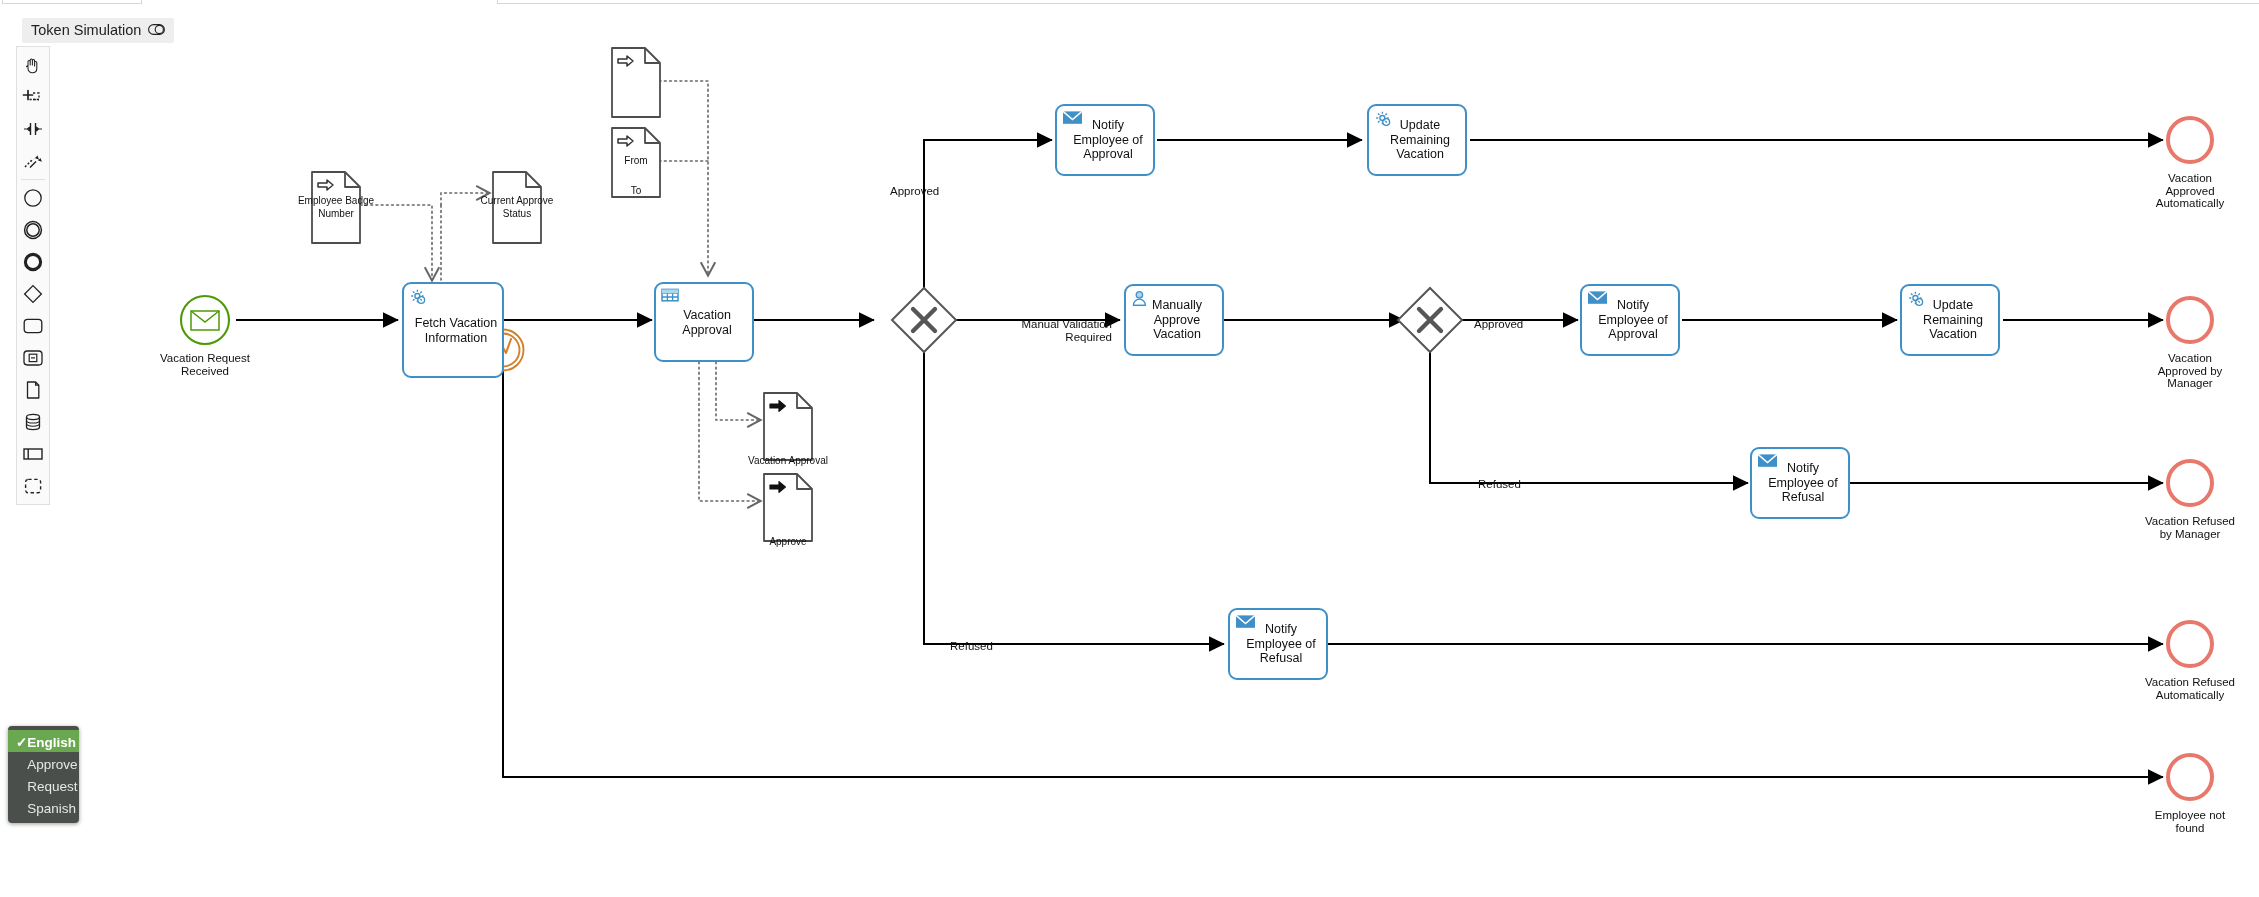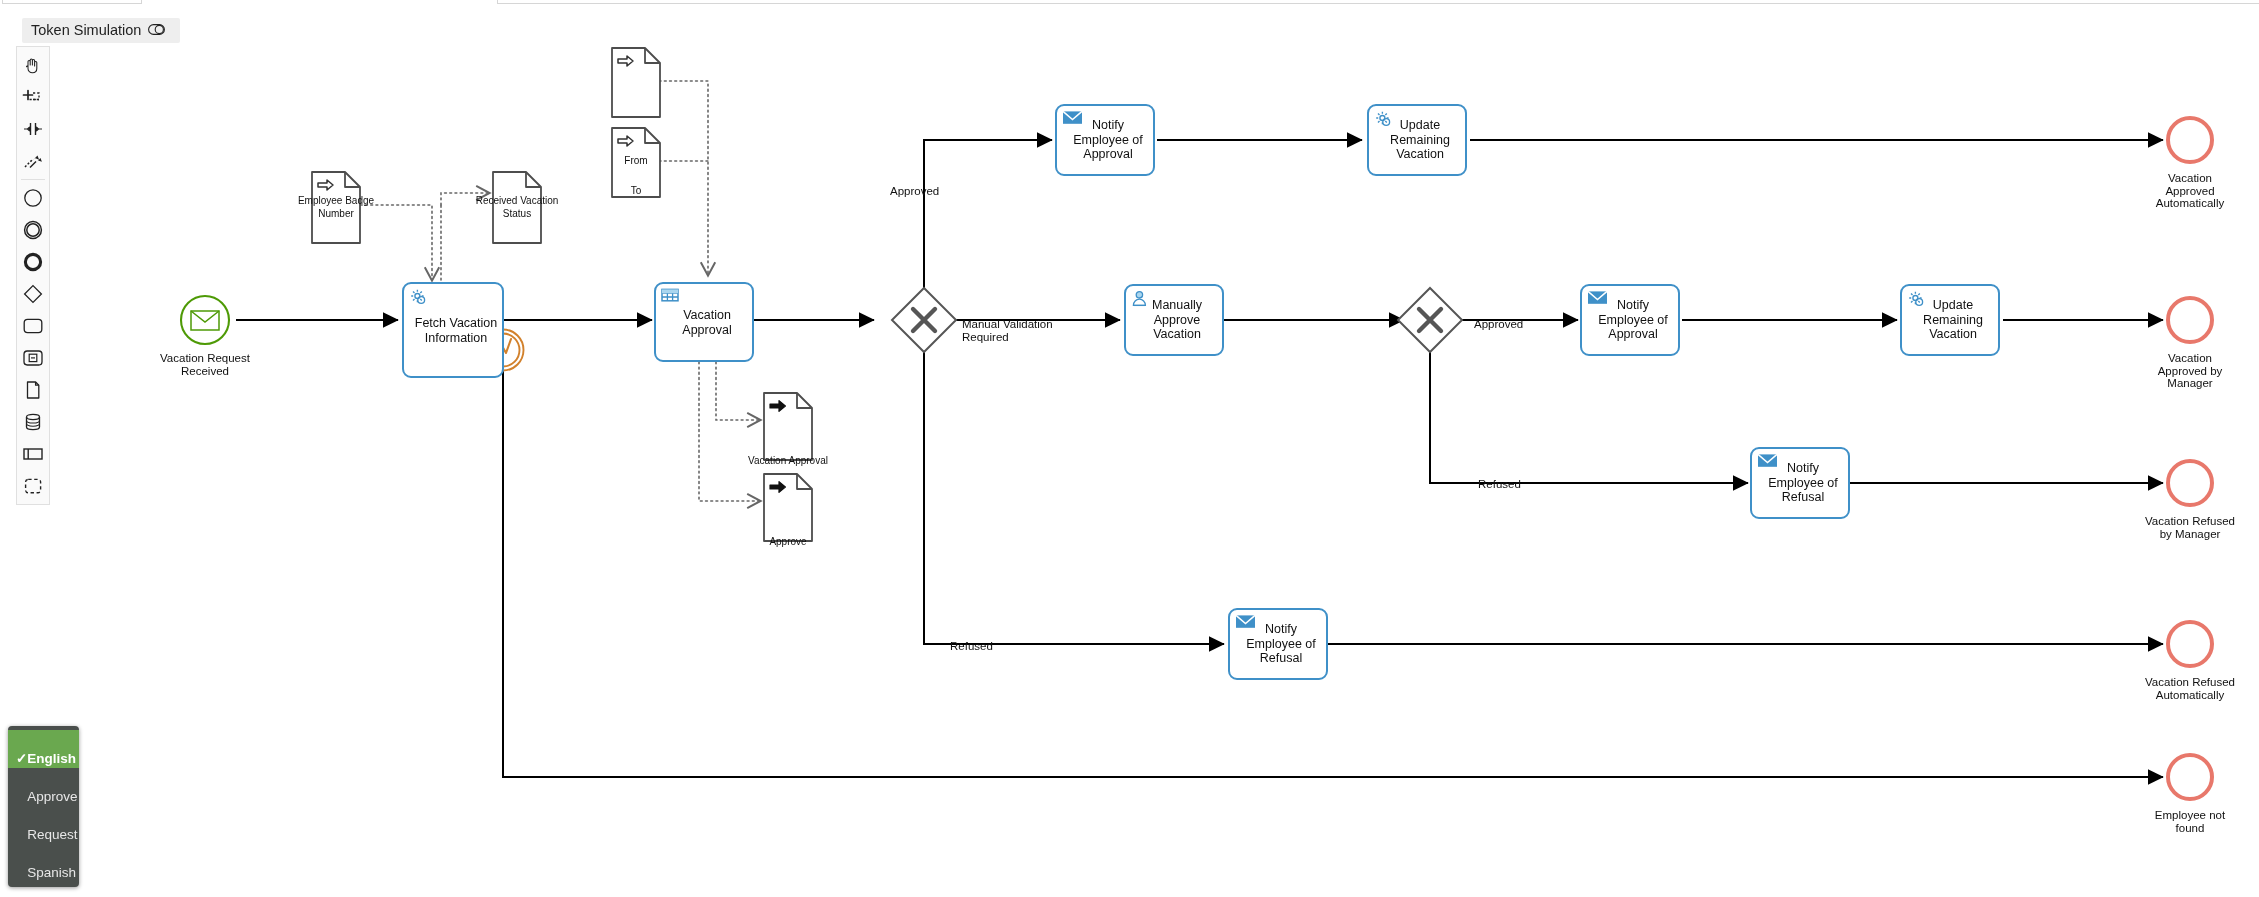--- a/index.html
+++ b/index.html
@@ -15,21 +15,21 @@
   .top-panel{
     position:absolute;top:-12px;border:1px solid #d6d6d6;background:#fff;height:14px;
   }
   #top-panel-left{left:2px;width:138px;}
   #top-panel-right{left:497px;width:2259px;}
 
   
   #token-sim{
     position:absolute;left:22px;top:18px;
     background:#eeeeee;border-radius:2px;
-    padding:4px 15px 5px 9px;
+    padding:4px 9px 5px 9px;
     display:flex;align-items:center;gap:7px;
     font-size:14.5px;color:#222;
     cursor:pointer;user-select:none;
   }
   #token-sim .tsw{display:inline-block;}
 
   
   #palette{
     position:absolute;left:16px;top:46px;width:32px;
     background:#fafafa;border:1px solid #e0e0e0;
@@ -47,40 +47,40 @@
     position:absolute;left:8px;top:726px;
     width:71px;
     background:#4a4f4c;
     border-radius:4px;
     padding:4px 0 5px 0;
     box-shadow:0 1px 4px rgba(0,0,0,.4);
     z-index:40;
   }
   .lang-item{
     font-size:13.5px;color:#e7e7e7;
-    padding:20px 4px 2px 8px;
+    padding:4px 4px 2px 8px;
     cursor:pointer;white-space:nowrap;
   }
   .lang-item.active{background:#6aa84f;color:#fff;font-weight:bold;}
 
   
   #canvas{position:absolute;left:0;top:0;width:2259px;height:897px;}
 
   
   .ev-label{
     position:absolute;text-align:center;font-size:11.5px;color:#111;
     line-height:12.5px;white-space:pre-line;
   }
   .do-label{
     position:absolute;text-align:center;font-size:10px;color:#111;
     line-height:12.5px;white-space:pre-line;
   }
   .flow-label{
     position:absolute;font-size:11.5px;color:#111;line-height:12.5px;
-    text-align:left;white-space:pre-line;
+    text-align:right;white-space:pre-line;
   }
   
   .task{
     position:absolute;border:2px solid #3f90c8;border-radius:9px;background:#fff;
     box-sizing:border-box;
   }
   .task .tlabel{
     position:absolute;left:0;right:0;top:50%;transform:translateY(-50%);
     text-align:center;font-size:12.5px;color:#111;line-height:14.5px;white-space:pre-line;
     padding-left:10px;padding-right:4px;
@@ -459,21 +459,21 @@
   <span class="tlabel">Notify
 Employee of
 Refusal</span>
 </div>
 
 <div class="ev-label" style="left:140px;top:352px;width:130px;">Vacation Request
 Received</div>
 
 <div class="do-label" style="left:276px;top:195px;width:120px;">Employee Badge
 Number</div>
-<div class="do-label" style="left:457px;top:195px;width:120px;">Received Vacation
+<div class="do-label" style="left:457px;top:195px;width:120px;">Current Approve
 Status</div>
 <div class="do-label" style="left:596px;top:155px;width:80px;">From</div>
 <div class="do-label" style="left:596px;top:185px;width:80px;">To</div>
 <div class="do-label" style="left:728px;top:455px;width:120px;">Vacation Approval</div>
 <div class="do-label" style="left:728px;top:536px;width:120px;">Approve</div>
 
 <div class="flow-label" style="left:890px;top:185px;width:120px;text-align:left;">Approved</div>
 <div class="flow-label" style="left:962px;top:318px;width:150px;">Manual Validation
 Required</div>
 <div class="flow-label" style="left:950px;top:640px;width:120px;text-align:left;">Refused</div>

